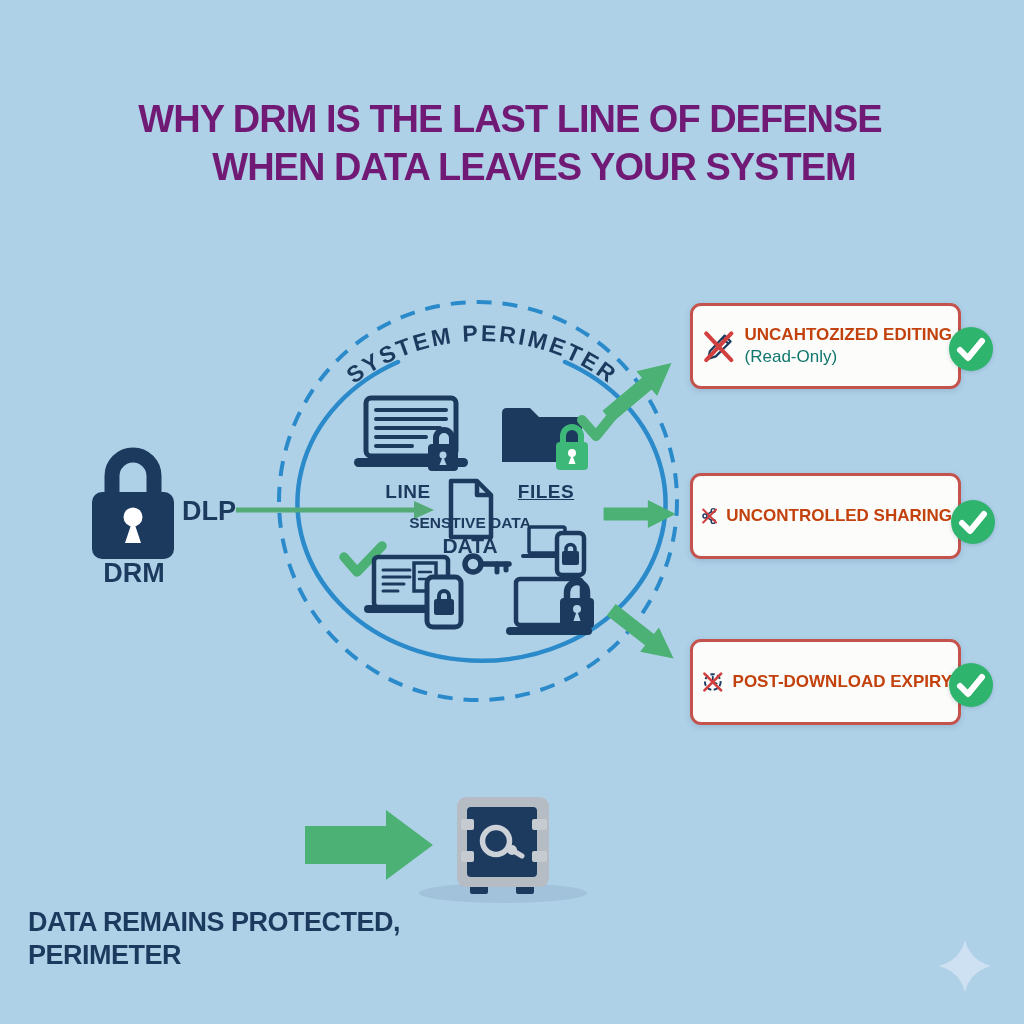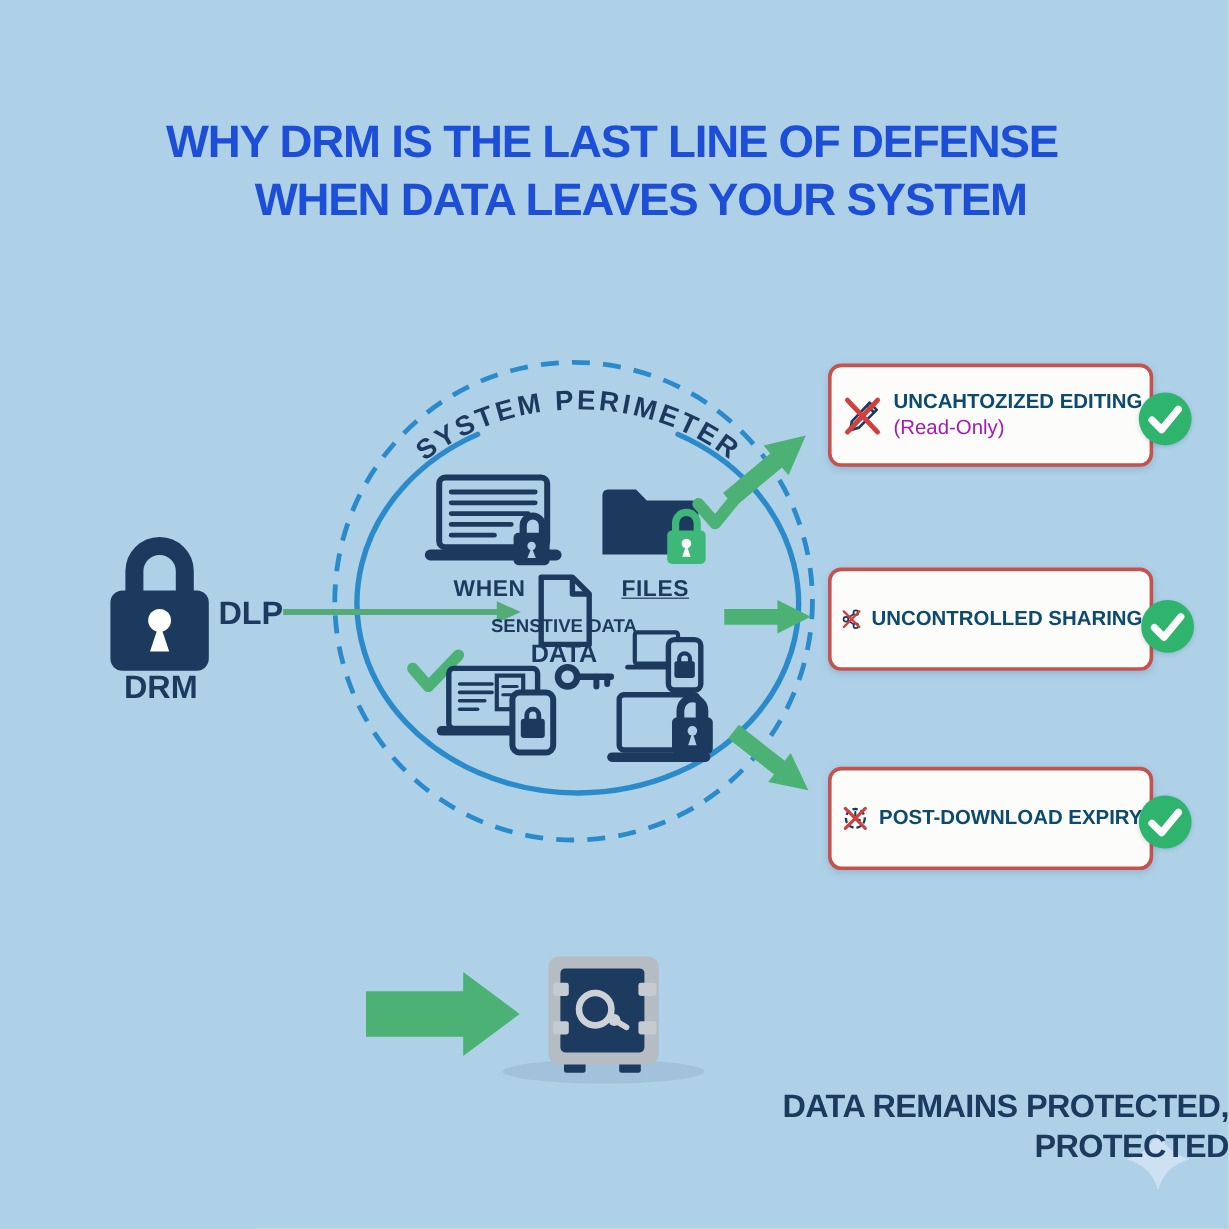--- a/index.html
+++ b/index.html
@@ -7,55 +7,55 @@
     position:relative;width:1024px;height:1024px;overflow:hidden;
     background:#afd1e8;
     font-family:"Liberation Sans", sans-serif;
     color:#1c3a5e;
   }
   .abs{position:absolute;}
   
   .title{
     top:96px;left:0;right:0;text-align:center;
     font-weight:bold;font-size:38px;line-height:1.26;letter-spacing:-1px;
-    color:#1d4ed8;
+    color:#701a75;
     padding-left:16px;
   }
   .title .l1{transform:translateX(-10px);}
   .title .l2{transform:translateX(14px);}
   
   .lbl{font-weight:bold;color:#1c3a5e;white-space:nowrap;transform:translateX(-50%);}
   .lbl-code{top:481px;left:408px;font-size:19px;letter-spacing:.5px;}
   .lbl-files{top:481px;left:546px;font-size:19px;letter-spacing:.5px;text-decoration:underline;}
   .lbl-sens1{top:514px;left:470px;font-size:15.5px;}
   .lbl-sens2{top:534px;left:470px;font-size:21px;}
   .lbl-drm{top:558px;left:134px;font-size:27px;}
   .lbl-dlp{top:496px;left:209px;font-size:27px;}
   
   .callout{
     left:690px;width:251px;height:80px;
     background:#fcfcfa;border:3px solid #c4524d;border-radius:11px;
     box-shadow:0 2px 6px rgba(25,55,95,.16);
     display:flex;align-items:center;padding:0 6px 0 8px;box-sizing:content-box;
   }
   .callout .txt{margin-left:8px;line-height:1.3;}
-  .callout .t1{font-weight:bold;font-size:17px;color:#0c4a6e;white-space:nowrap;}
-  .callout .t2{font-size:17px;color:#a21caf;white-space:nowrap;}
+  .callout .t1{font-weight:bold;font-size:17px;color:#c2410c;white-space:nowrap;}
+  .callout .t2{font-size:17px;color:#0f766e;white-space:nowrap;}
   .co1{top:303px;} .co2{top:473px;} .co3{top:639px;}
   
   .badge{
     width:44px;height:44px;border-radius:50%;background:#2fb46e;
     display:flex;align-items:center;justify-content:center;
     box-shadow:0 1px 4px rgba(25,55,95,.2);
   }
   .b1{left:949px;top:327px;} .b2{left:951px;top:500px;} .b3{left:949px;top:663px;}
   
   .footer{
-    top:906px;left:0;right:0;text-align:right;
-    font-weight:bold;font-size:27px;line-height:1.24;letter-spacing:-.5px;color:#1c3a5e;
+    top:906px;left:0;right:0;text-align:left;
+    font-weight:bold;font-size:27px;line-height:1.24;letter-spacing:-.5px;color:#1c3a5e;padding-left:28px;
   }
   svg.art{position:absolute;left:0;top:0;pointer-events:none;}
   .svgtext{font-family:"Liberation Sans", sans-serif;}
 </style>
 </head>
 <body>
 
 <div class="stage">
 
   <svg class="art" width="1024" height="1024" viewBox="0 0 1024 1024">
@@ -183,21 +183,21 @@
     </g>
 
     <path d="M 965 940 Q 970 960 991 966 Q 970 972 965 992 Q 960 972 939 966 Q 960 960 965 940 Z" fill="#cde1f2"></path>
   </svg>
 
   <div class="abs title">
     <div class="l1">WHY DRM IS THE LAST LINE OF DEFENSE</div>
     <div class="l2">WHEN DATA LEAVES YOUR SYSTEM</div>
   </div>
 
-  <div class="abs lbl lbl-code">WHEN</div>
+  <div class="abs lbl lbl-code">LINE</div>
   <div class="abs lbl lbl-files">FILES</div>
   <div class="abs lbl lbl-sens1">SENSTIVE DATA</div>
   <div class="abs lbl lbl-sens2">DATA</div>
   <div class="abs lbl lbl-drm">DRM</div>
   <div class="abs lbl lbl-dlp">DLP</div>
 
   <div class="abs callout co1">
     <svg width="48" height="52" viewBox="0 0 48 52">
       <g stroke="#1c3a5e" stroke-width="3" fill="none" stroke-linejoin="round">
         <path d="M10 43 L12 33 L32 12 L40 20 L20 40 Z"></path>
@@ -261,16 +261,16 @@
     </svg>
   </div>
   <div class="abs badge b3">
     <svg width="44" height="44" viewBox="0 0 44 44">
       <polyline points="11,23 19,31 33,14" fill="none" stroke="#ffffff" stroke-width="6" stroke-linecap="round" stroke-linejoin="round"></polyline>
     </svg>
   </div>
 
   <div class="abs footer">
     <div>DATA REMAINS PROTECTED,</div>
-    <div>PROTECTED</div>
+    <div>PERIMETER</div>
   </div>
 
 </div>
 
 </body></html>

